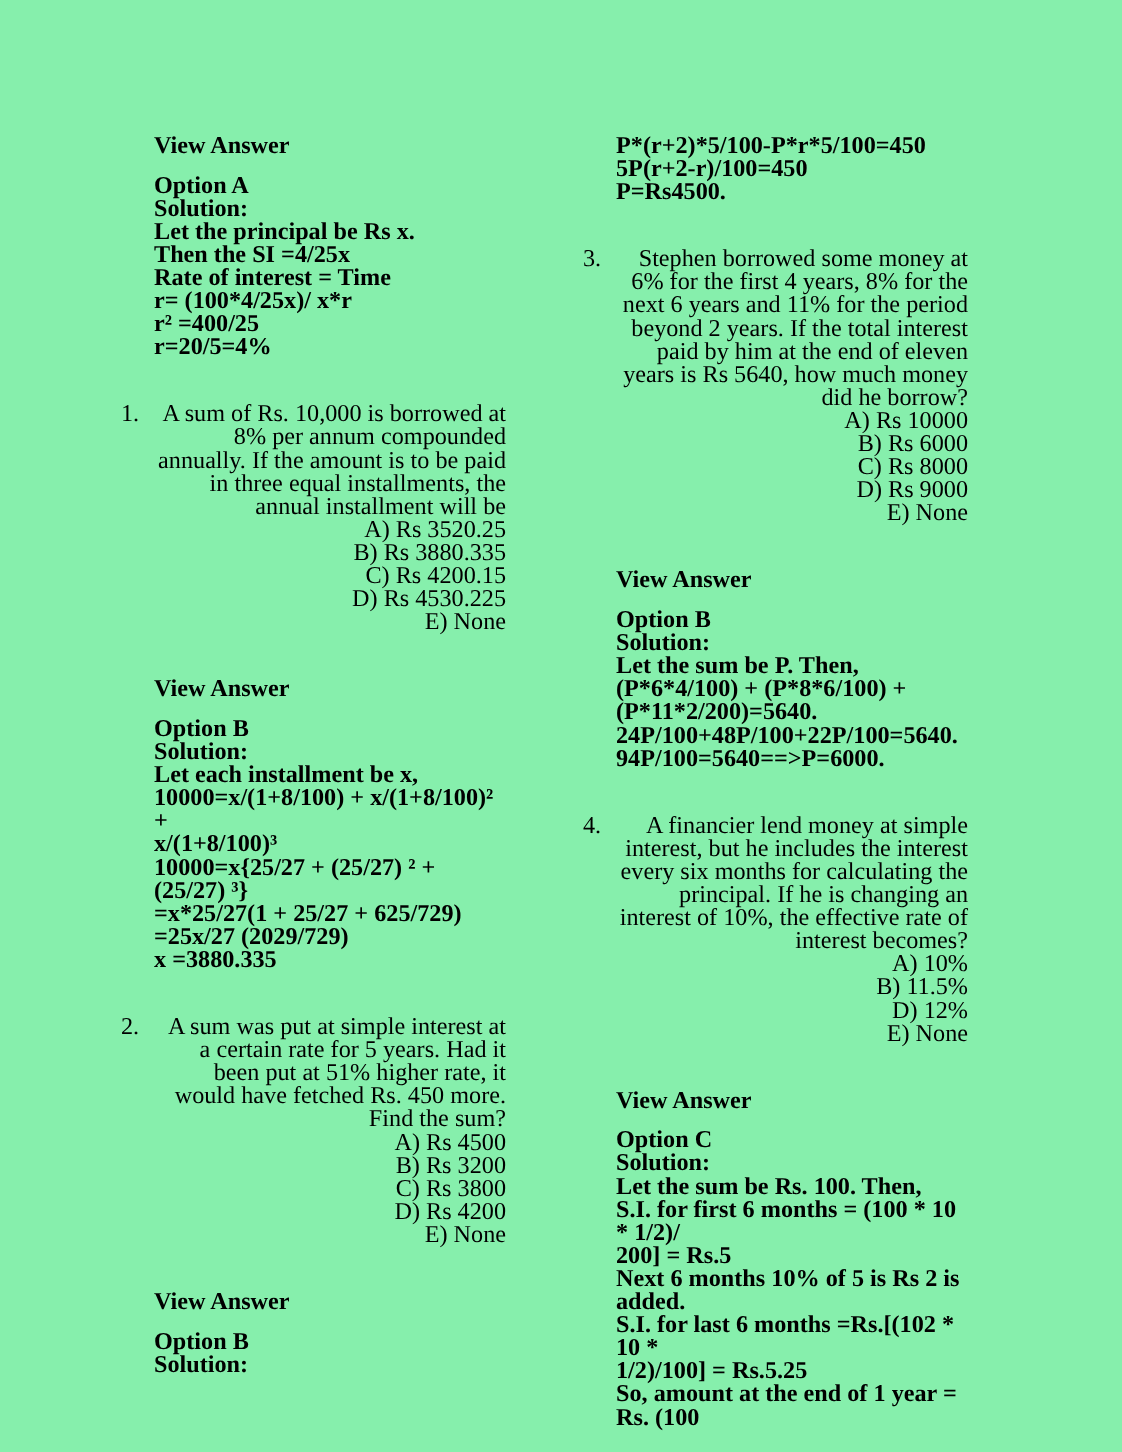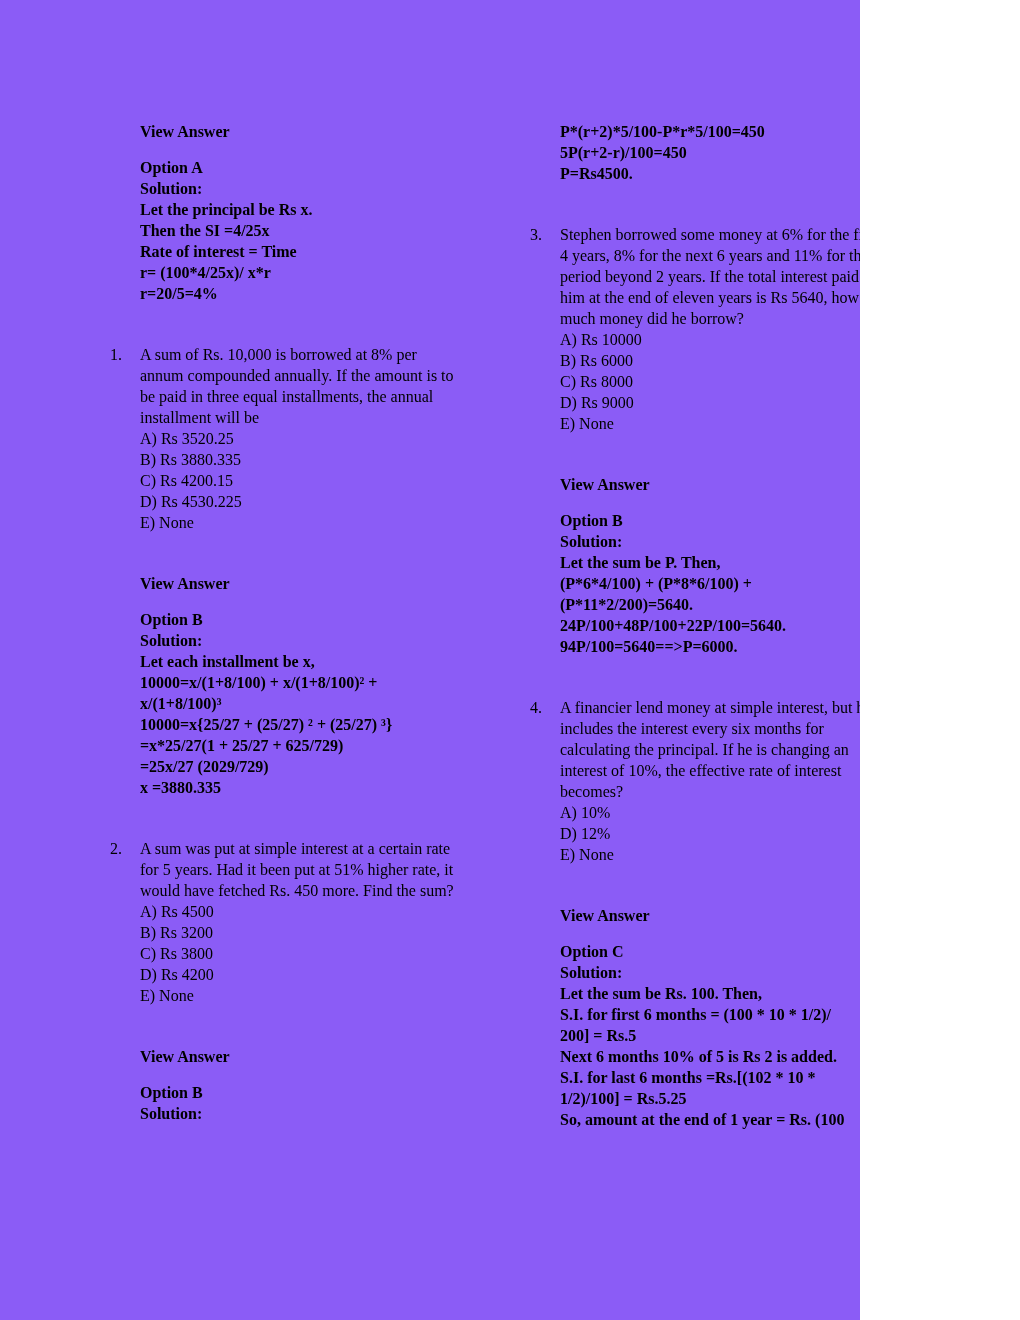--- a/index.html
+++ b/index.html
@@ -1,23 +1,23 @@
 <!DOCTYPE html>
 <html><head>
 <meta charset="utf-8">
 <style>
   html, body { margin: 0; padding: 0; }
   body { background: #ffffff; }
   .page {
     position: relative;
-    width: 860px;
+    width: 1020px;
     height: 1320px;
-    background: #8b5cf6;
+    background: #86efac;
     font-family: "Liberation Serif", serif;
-    font-size: 16px;
+    font-size: 22px;
     line-height: 21px;
     color: #000000;
     overflow: hidden;
   }
   .columns {
     position: absolute;
     top: 121px;
     left: 110px;
     display: flex;
   }
@@ -34,38 +34,39 @@
   .bold { font-weight: bold; }
   .sol-line { font-weight: bold; }
   .cont-block { margin-top: 0; }
 
   .question-block {
     margin-top: 40px;
     display: flex;
     margin-left: -30px;
   }
   .q-num { width: 30px; flex: none; }
-  .q-body { flex: 1; min-width: 0; }
+  .q-body { flex: 1; min-width: 0; text-align: right; }
   .q-text { }
   .q-option { }
 </style>
 </head>
 <body>
 
 <div class="page">
   <div class="columns" id="columns">
       <div class="col">
         <div class="view-answer">View Answer</div>
         <div class="answer-block">
           <div class="bold">Option A</div>
           <div class="bold">Solution:</div>
           <div class="sol-line">Let the principal be Rs x.</div>
           <div class="sol-line">Then the SI =4/25x</div>
           <div class="sol-line">Rate of interest = Time</div>
           <div class="sol-line">r= (100*4/25x)/ x*r</div>
+          <div class="sol-line">r² =400/25</div>
           <div class="sol-line">r=20/5=4%</div>
         </div>
         <div class="question-block">
           <div class="q-num">1.</div>
           <div class="q-body">
             <div class="q-text">A sum of Rs. 10,000 is borrowed at 8% per annum compounded annually. If the amount is to be paid in three equal installments, the annual installment will be</div>
             <div class="q-option">A) Rs 3520.25</div>
             <div class="q-option">B) Rs 3880.335</div>
             <div class="q-option">C) Rs 4200.15</div>
             <div class="q-option">D) Rs 4530.225</div>
@@ -126,20 +127,21 @@
           <div class="sol-line">(P*6*4/100) + (P*8*6/100) +</div>
           <div class="sol-line">(P*11*2/200)=5640.</div>
           <div class="sol-line">24P/100+48P/100+22P/100=5640.</div>
           <div class="sol-line">94P/100=5640==&gt;P=6000.</div>
         </div>
         <div class="question-block">
           <div class="q-num">4.</div>
           <div class="q-body">
             <div class="q-text">A financier lend money at simple interest, but he includes the interest every six months for calculating the principal. If he is changing an interest of 10%, the effective rate of interest becomes?</div>
             <div class="q-option">A) 10%</div>
+            <div class="q-option">B) 11.5%</div>
             <div class="q-option">D) 12%</div>
             <div class="q-option">E) None</div>
           </div>
         </div>
         <div class="view-answer">View Answer</div>
         <div class="answer-block">
           <div class="bold">Option C</div>
           <div class="bold">Solution:</div>
           <div class="sol-line">Let the sum be Rs. 100. Then,</div>
           <div class="sol-line">S.I. for first 6 months = (100 * 10 * 1/2)/</div>

